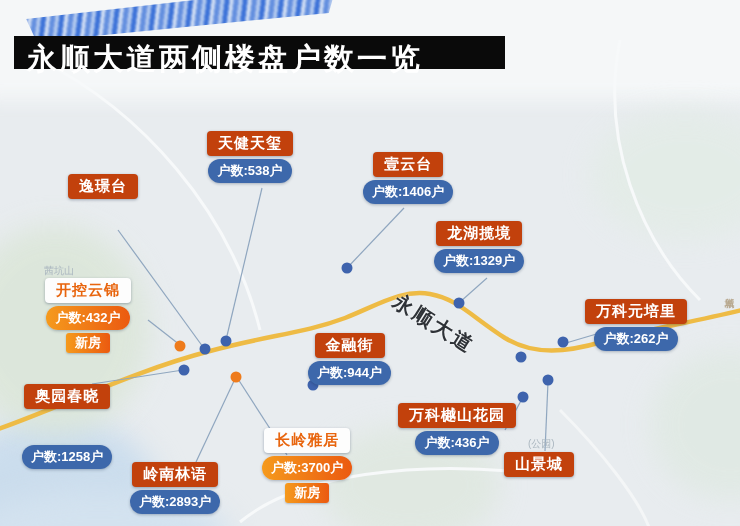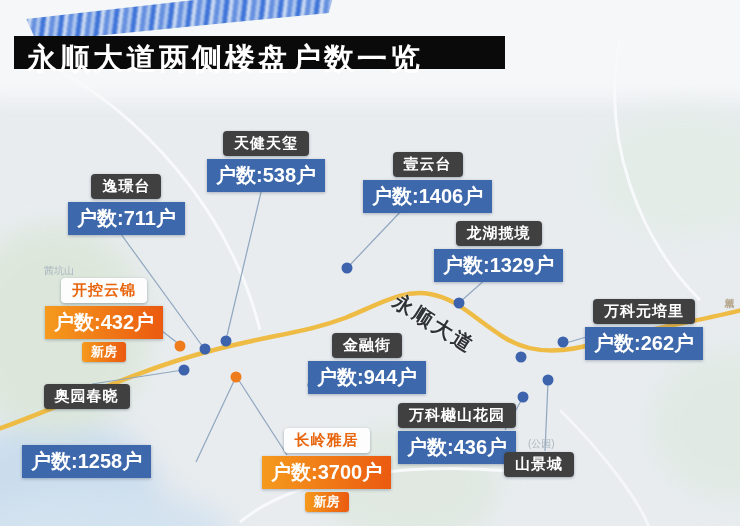--- a/index.html
+++ b/index.html
@@ -32,24 +32,24 @@
   svg.map{position:absolute;left:0;top:0;z-index:2;}
 
   .road-label{position:absolute;left:402px;top:288px;z-index:3;transform:rotate(32deg);
     transform-origin:left top;font-size:20px;font-weight:bold;color:#2e3237;
     letter-spacing:3px;white-space:nowrap;text-shadow:0 0 3px rgba(255,255,255,.8);}
 
   .map-label{position:absolute;z-index:3;font-size:10px;color:#aab6bf;white-space:nowrap;}
   .map-label.vert{writing-mode:vertical-rl;color:#b5a489;}
 
   .prop{position:absolute;display:flex;flex-direction:column;align-items:center;gap:3px;z-index:5;}
-  .name-box{background:#404040;color:#fff;font-weight:bold;font-size:15px;padding:3px 11px;
+  .name-box{background:#c2410c;color:#fff;font-weight:bold;font-size:15px;padding:3px 11px;
     border-radius:4px;white-space:nowrap;box-shadow:0 1px 3px rgba(20,40,70,.35);letter-spacing:1px;}
-  .count-box{background:#3d68ab;color:#fff;font-weight:bold;font-size:20px;padding:3px 9px;
-    border-radius:0;white-space:nowrap;box-shadow:0 1px 3px rgba(20,40,70,.3);}
+  .count-box{background:#3d68ab;color:#fff;font-weight:bold;font-size:13px;padding:3px 9px;
+    border-radius:12px;white-space:nowrap;box-shadow:0 1px 3px rgba(20,40,70,.3);}
   .prop.orange .name-box{background:#fdfdfd;color:#e8650e;}
   .prop.orange .count-box{background:linear-gradient(90deg,#f59a1d,#eb5a10);}
   .tag-box{background:linear-gradient(90deg,#f59a1d,#eb5a10);color:#fff;font-size:13px;
     font-weight:bold;padding:1px 9px;border-radius:3px;box-shadow:0 1px 2px rgba(20,40,70,.25);}
 </style>
 </head>
 <body>
 
 <div id="stage">
 
@@ -106,21 +106,20 @@
   <div class="streak"></div>
   <div class="title-bar">永顺大道两侧楼盘户数一览</div>
 
   <div class="prop" style="left:207px;top:131px;">
     <div class="name-box">天健天玺</div>
     <div class="count-box">户数:538户</div>
   </div>
 
   <div class="prop" style="left:68px;top:174px;">
     <div class="name-box">逸璟台</div>
-    <div class="count-box">户数:711户</div>
   </div>
 
   <div class="prop" style="left:363px;top:152px;">
     <div class="name-box">壹云台</div>
     <div class="count-box">户数:1406户</div>
   </div>
 
   <div class="prop" style="left:434px;top:221px;">
     <div class="name-box">龙湖揽境</div>
     <div class="count-box">户数:1329户</div>
@@ -151,18 +150,22 @@
     <div class="name-box">万科樾山花园</div>
     <div class="count-box">户数:436户</div>
   </div>
 
   <div class="prop orange" style="left:262px;top:428px;">
     <div class="name-box">长岭雅居</div>
     <div class="count-box">户数:3700户</div>
     <div class="tag-box">新房</div>
   </div>
 
+  <div class="prop" style="left:130px;top:462px;">
+    <div class="name-box">岭南林语</div>
+    <div class="count-box">户数:2893户</div>
+  </div>
 
   <div class="prop" style="left:504px;top:452px;">
     <div class="name-box">山景城</div>
   </div>
 
 </div>
 
 </body></html>

